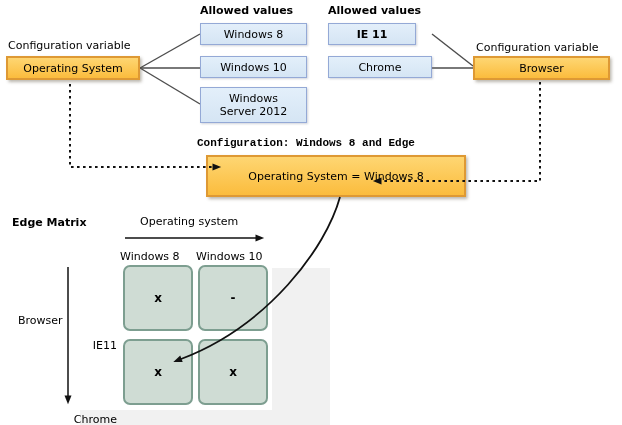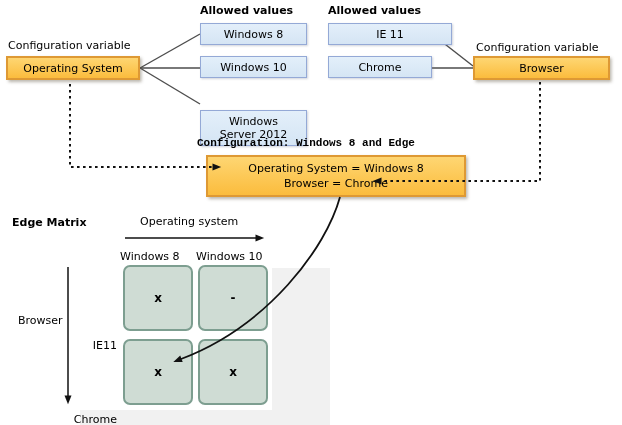--- a/index.html
+++ b/index.html
@@ -106,41 +106,40 @@
     <span>Operating System</span>
   </div>
 
   <div class="label center bold" style="left:200px; top:4px; width:107px;">Allowed values</div>
   <div class="bluebox" style="left:200px; top:23px; width:107px; height:22px;">
     <span>Windows 8</span>
   </div>
   <div class="bluebox" style="left:200px; top:56px; width:107px; height:22px;">
     <span>Windows 10</span>
   </div>
-  <div class="bluebox" style="left:200px; top:87px; width:107px; height:33px; padding:17px 14px; white-space:normal;margin-top:23px;">
+  <div class="bluebox" style="left:200px; top:87px; width:107px; height:33px; padding:17px 14px; white-space:normal;">
     <span>Windows Server 2012</span>
   </div>
 
   <div class="label center bold" style="left:328px; top:4px; width:104px;">Allowed values</div>
-  <div class="bluebox" style="left:328px; top:23px; width:124px; height:22px;">
+  <div class="bluebox" style="left:328px; top:23px; width:88px; height:22px;font-weight:bold;">
     <span>IE 11</span>
   </div>
   <div class="bluebox" style="left:328px; top:56px; width:104px; height:22px;">
     <span>Chrome</span>
   </div>
 
   <div class="label center" style="left:476px; top:41px; width:134px;">Configuration variable</div>
   <div class="orangebox" style="left:473px; top:56px; width:137px; height:24px;">
     <span>Browser</span>
   </div>
 
   <div class="label center bold" style="left:197px; top:137px; width:240px;font-family:Liberation Mono, monospace;">Configuration: Windows 8 and Edge</div>
   <div class="configbox" style="left:206px; top:155px; width:260px; height:42px;">
     <span>Operating System = Windows 8</span>
-    <span>Browser = Chrome</span>
   </div>
 
   <div class="label bold" style="left:12px; top:216px; width:90px;">Edge Matrix</div>
   <div class="label center" style="left:140px; top:215px; width:110px;">Operating system</div>
   <div class="label center" style="left:120px; top:250px; width:76px;">Windows 8</div>
   <div class="label center" style="left:196px; top:250px; width:76px;">Windows 10</div>
   <div class="label" style="left:18px; top:314px; width:50px;">Browser</div>
   <div class="label right" style="left:81px; top:291px; width:36px;">IE11</div>
   <div class="label right" style="left:68px; top:365px; width:49px;">Chrome</div>
 

